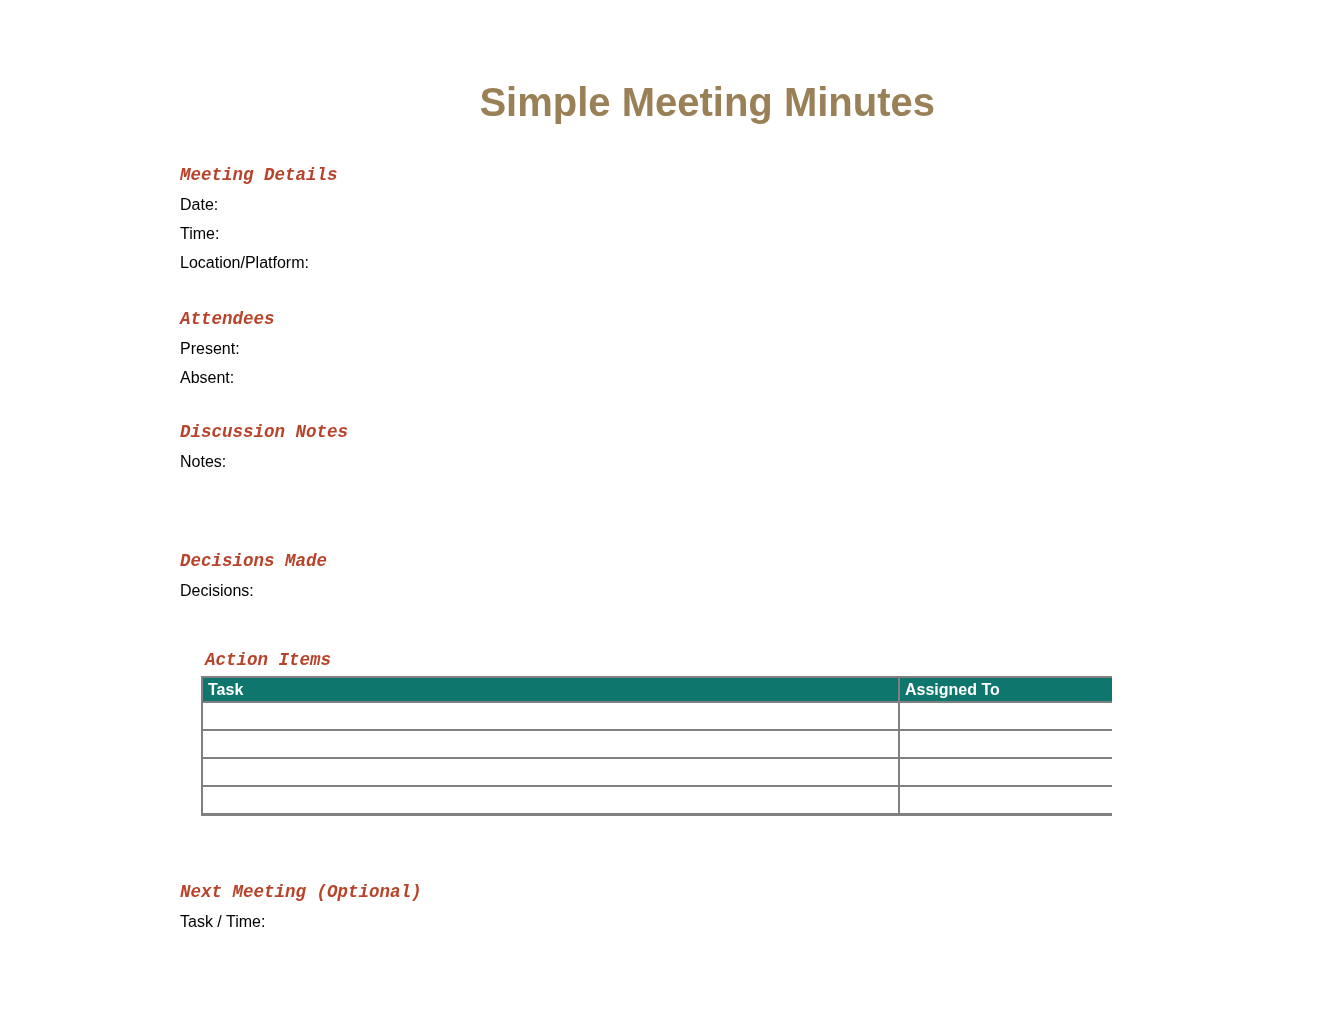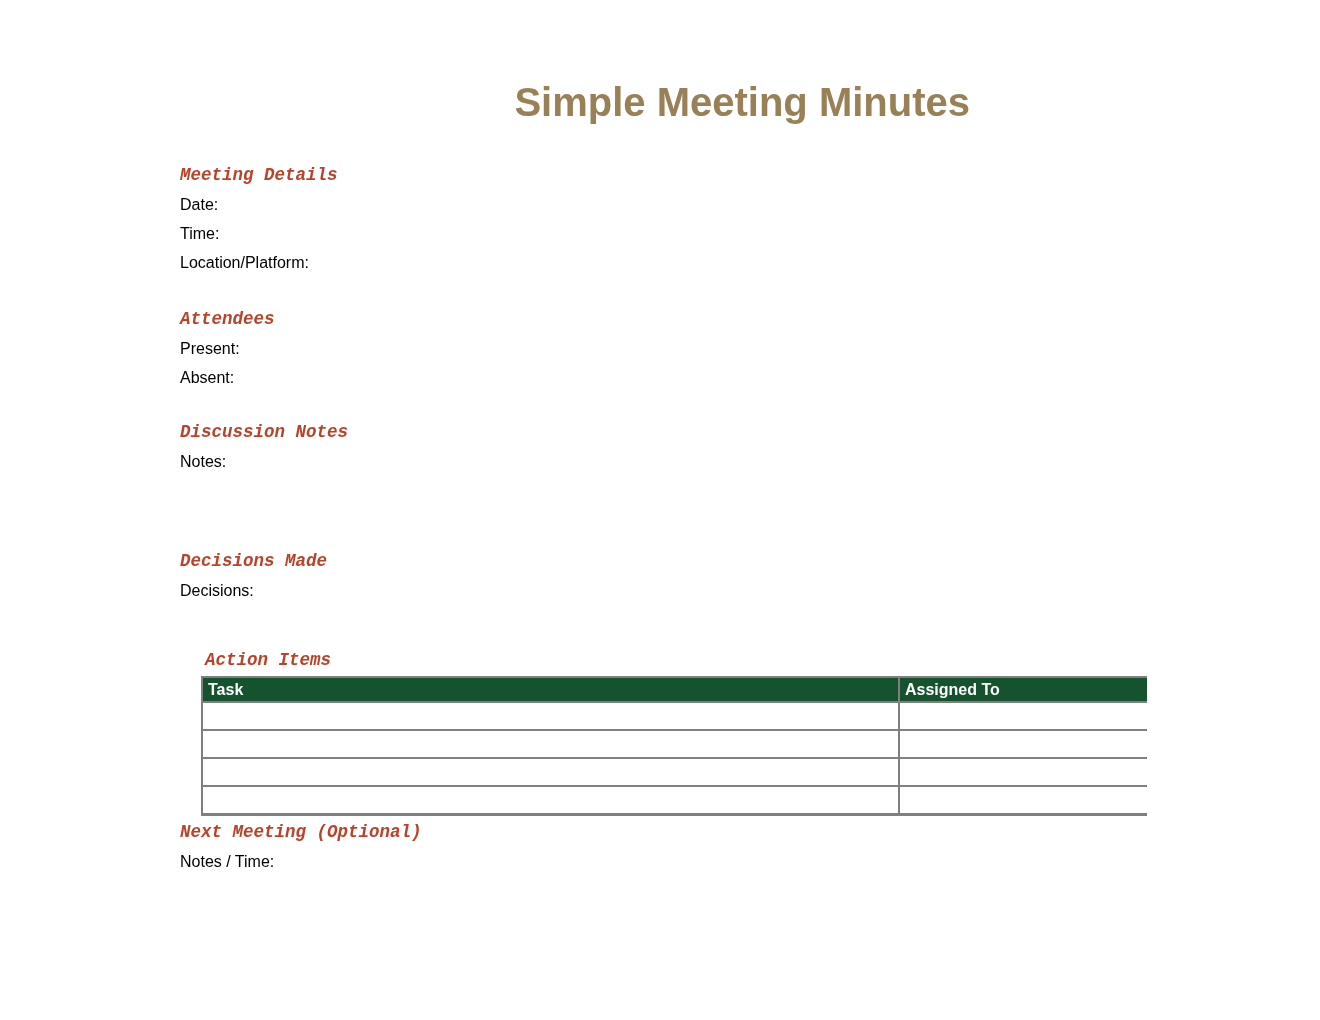--- a/index.html
+++ b/index.html
@@ -7,21 +7,20 @@
     padding: 0;
     background: #ffffff;
   }
   .page {
     position: relative;
     width: 1112px;
     height: 1020px;
     background: #ffffff;
     font-family: "Liberation Sans", sans-serif;
     overflow: hidden;
-    padding-left: 35px;
   }
   .doc-title {
     position: absolute;
     top: 78px;
     right: 177px;
     margin: 0;
     font-size: 40px;
     line-height: 48px;
     font-weight: 700;
     color: #9a8057;
@@ -58,21 +57,21 @@
   .sec-action-items .sec-heading {
     margin-left: 4px;
   }
   .action-table {
     border-collapse: collapse;
     table-layout: fixed;
     width: 966px;
     margin-top: 5px;
   }
   .action-table th {
-    background: #14532d;
+    background: #0f766e;
     color: #ffffff;
     font-size: 16px;
     font-weight: 700;
     text-align: left;
     padding: 0 5px;
     height: 25px;
     border: 2px solid #808080;
     box-sizing: border-box;
     white-space: nowrap;
     overflow: hidden;
@@ -153,20 +152,20 @@
           <td class="col-assigned"></td>
         </tr>
         <tr>
           <td class="col-task"></td>
           <td class="col-assigned"></td>
         </tr>
       </tbody>
     </table>
   </section>
 
-  <section class="sec" style="top:821px">
+  <section class="sec" style="top:881px">
     <h2 class="sec-heading">Next Meeting (Optional)</h2>
     <div class="fields">
-      <div class="field-line">Notes / Time:</div>
+      <div class="field-line">Task / Time:</div>
     </div>
   </section>
 
 </div>
 
 </body></html>

